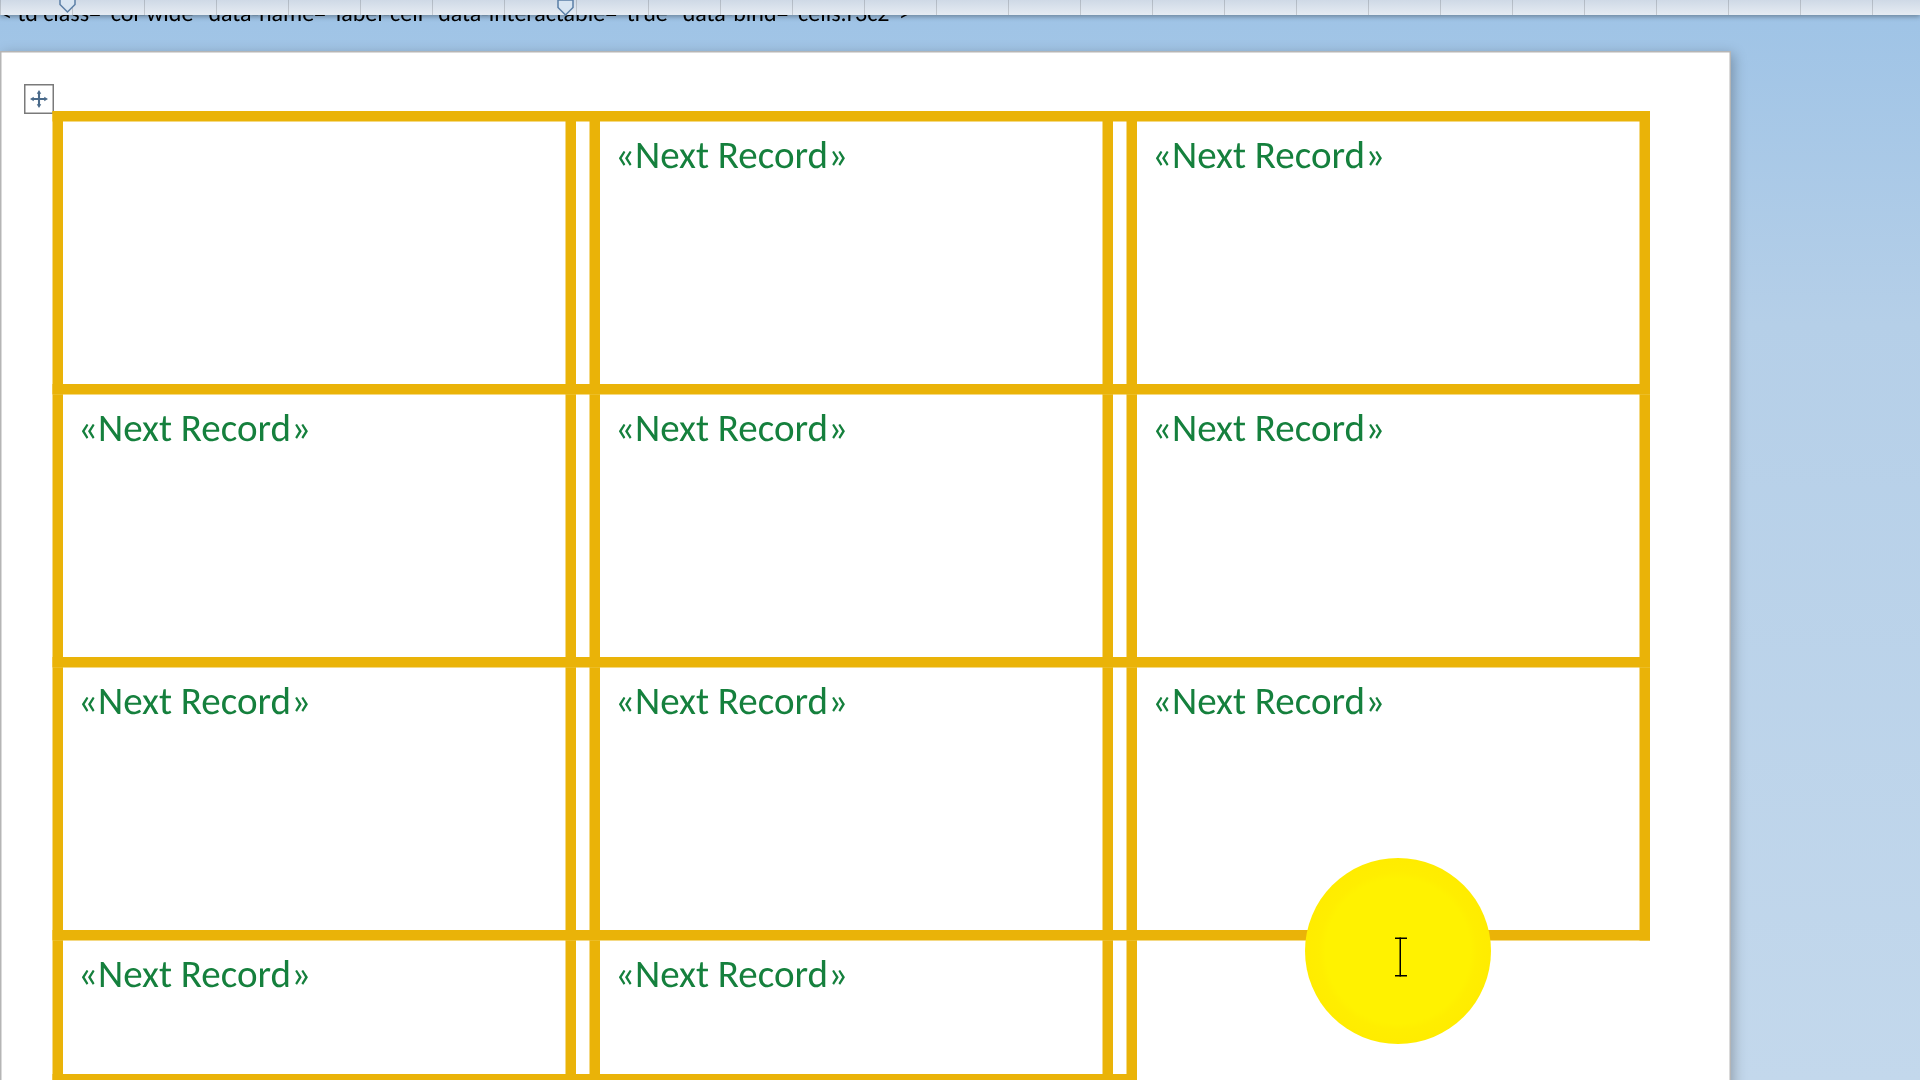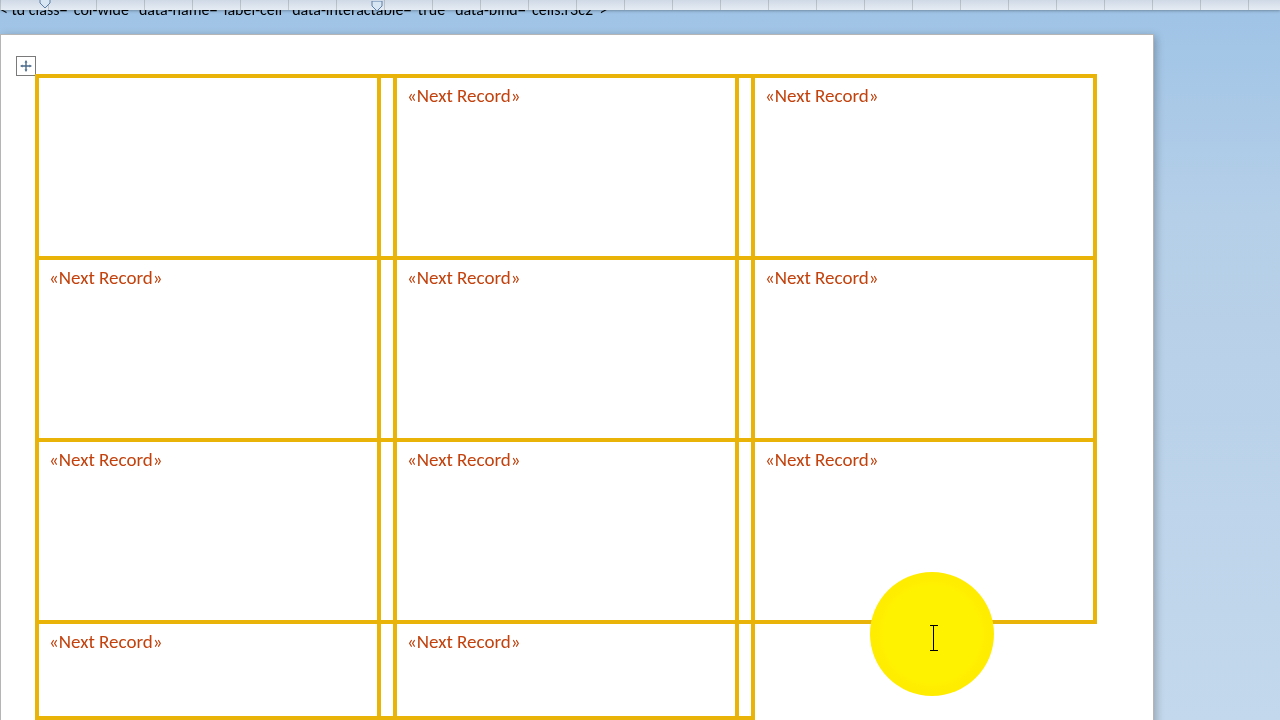--- a/index.html
+++ b/index.html
@@ -70,25 +70,25 @@
   .table-handle svg { display:block; }
 
   
   .labels-table {
     position: absolute;
     left: 35px;
     top: 74px;
     border-collapse: collapse;
   }
   .labels-table td {
-    border: 4px solid #eab308;
+    border: 7px solid #eab308;
     vertical-align: top;
     padding: 6px 10px 0 10px;
-    font-size: 19px;
-    color: #c2410c;
+    font-size: 26px;
+    color: #15803d;
     height: 182px;
     box-sizing: border-box;
   }
   .col-wide  { width: 342px; }
   .col-gap   { width: 16px; padding:0 !important; }
   .row-last td { height: 96px; }  
 
   
   .highlight {
     position: absolute;

